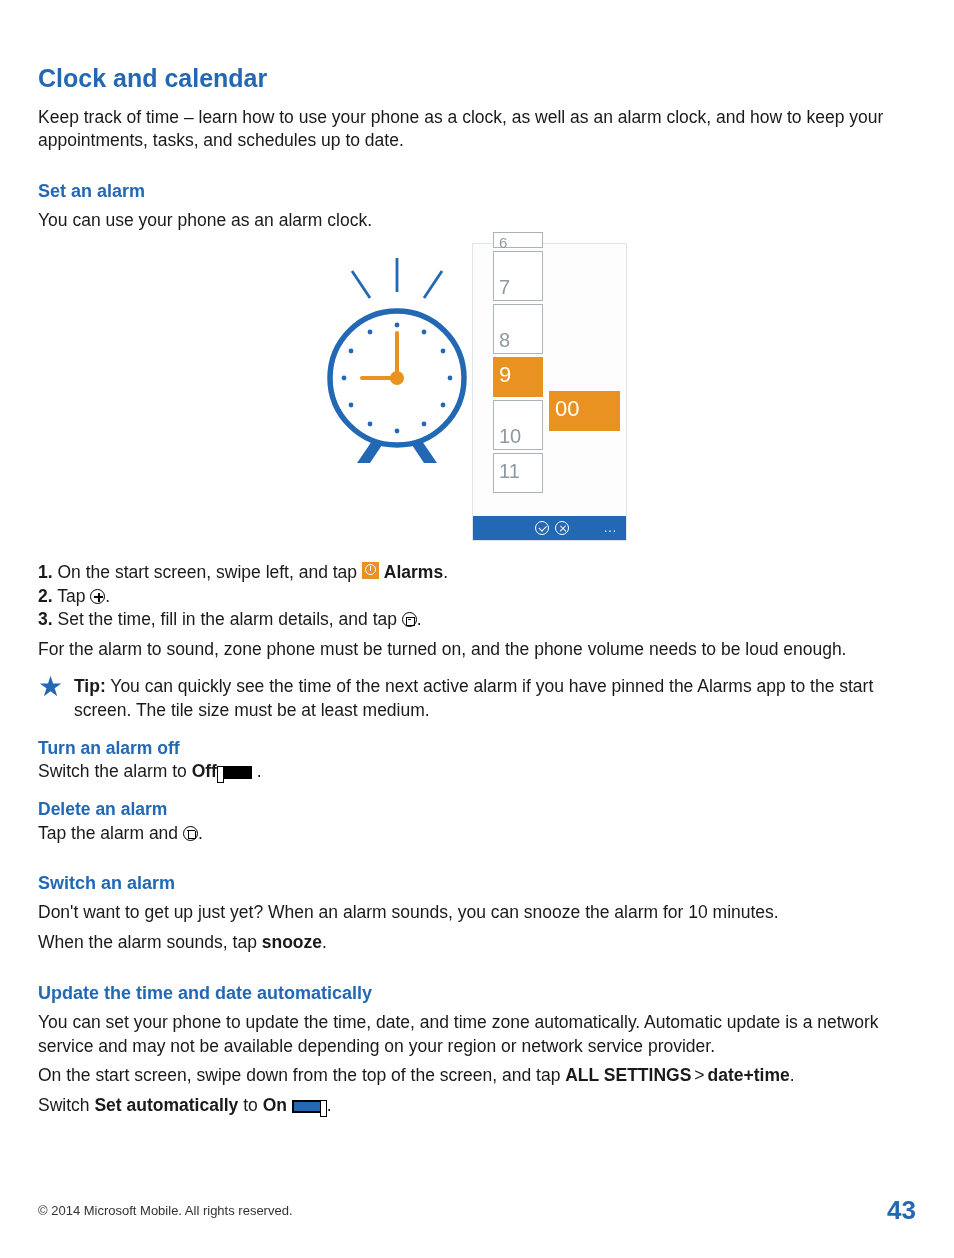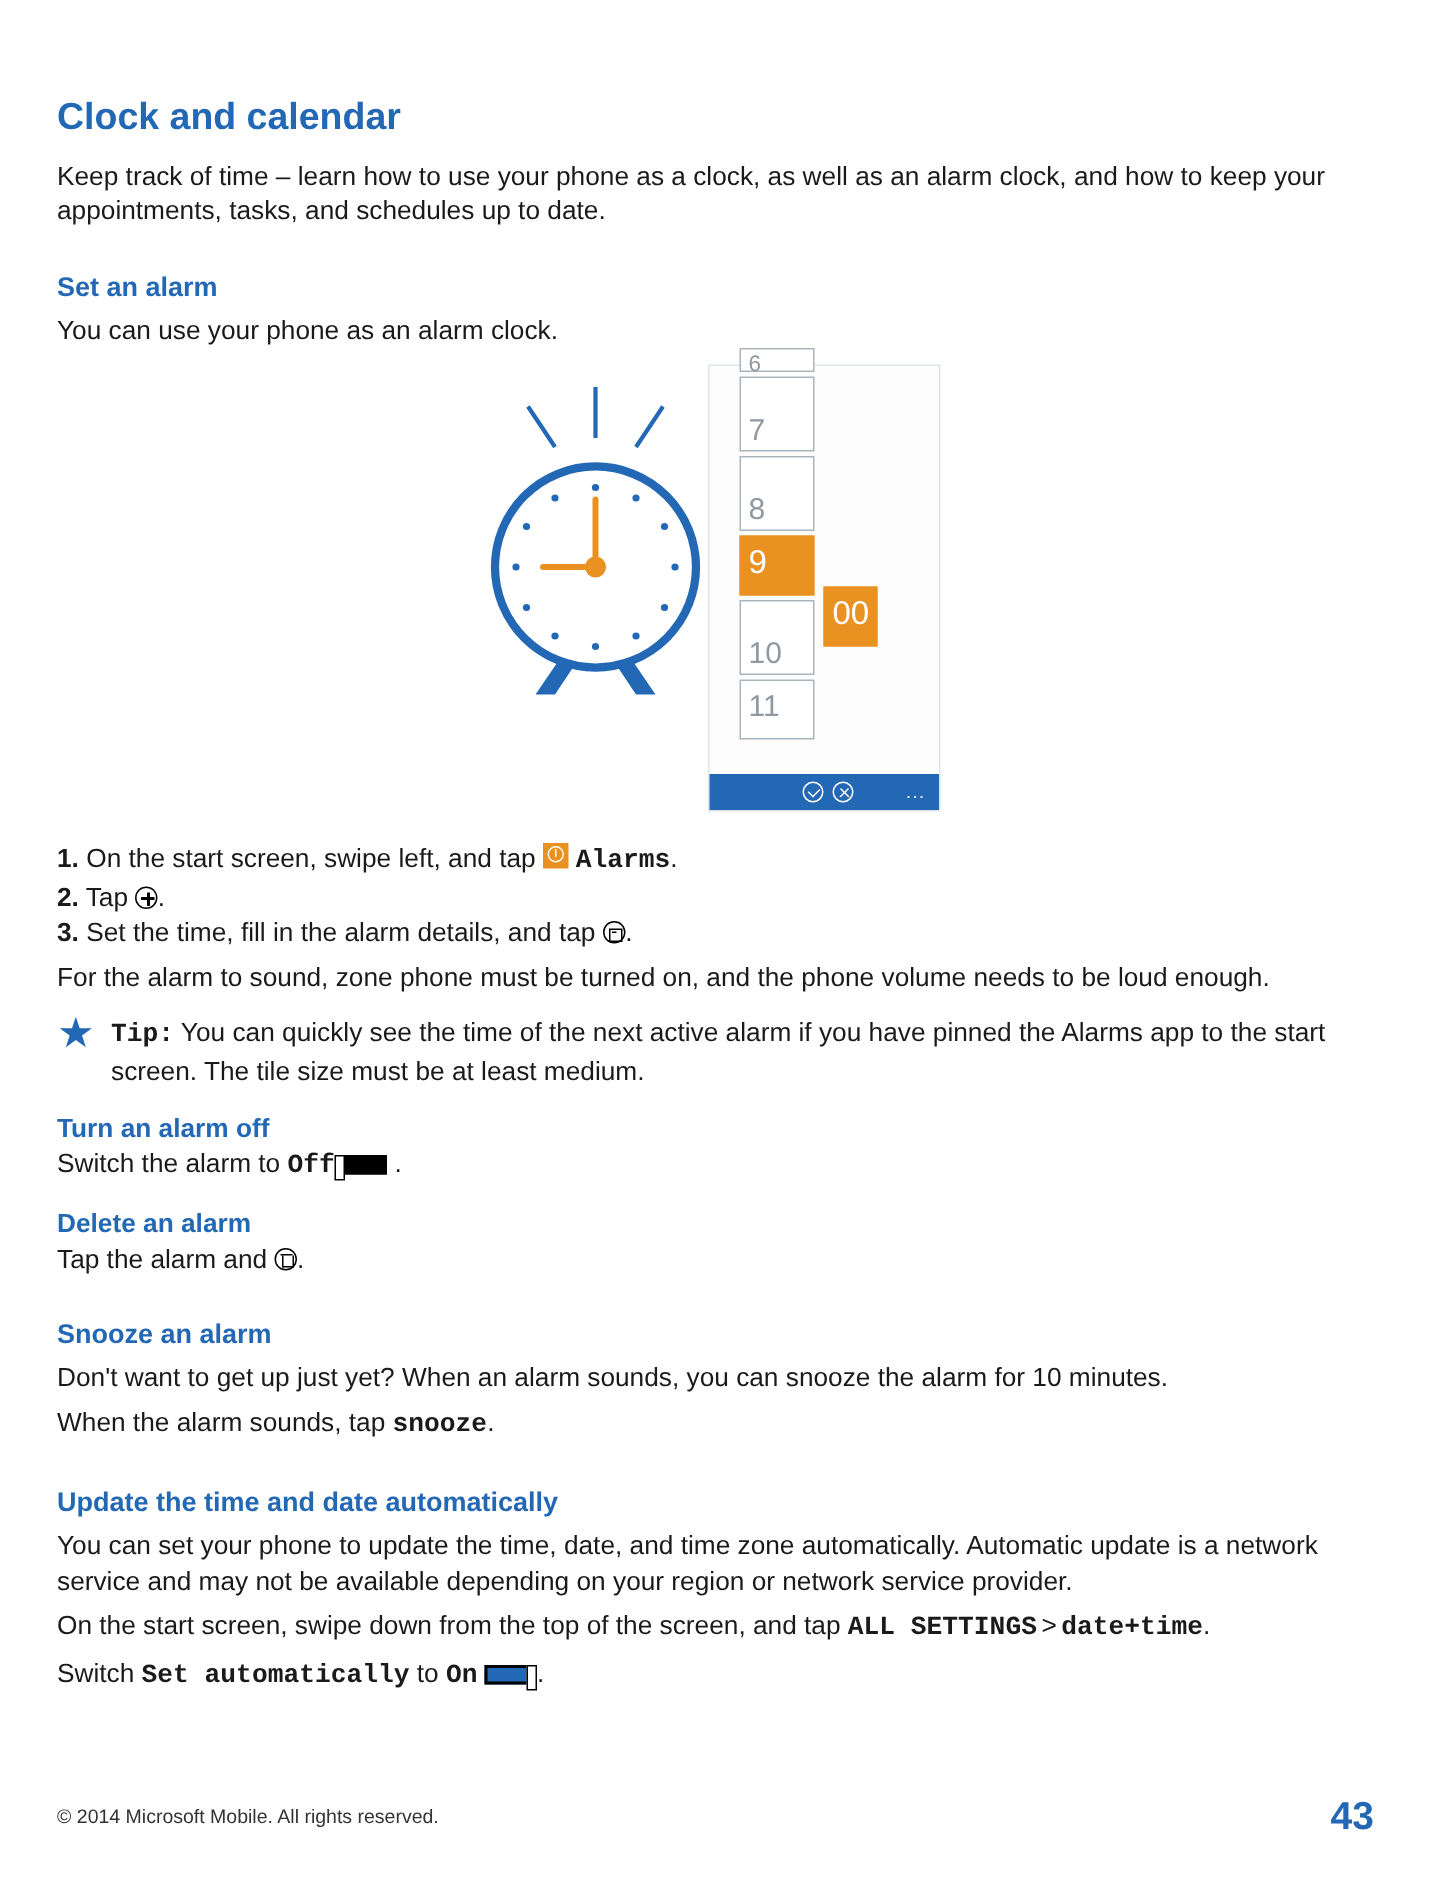--- a/index.html
+++ b/index.html
@@ -32,21 +32,21 @@
     font-weight: 700;
     margin: 26px 0 6px 0;
   }
   h3.sub-heading {
     color: var(--blue);
     font-size: 17.5px;
     font-weight: 700;
     margin: 14px 0 0 0;
   }
   p { margin: 6px 0; }
-  .bold { font-weight: 700; font-family: Liberation Mono, monospace; }
+  .bold { font-weight: 700; }
   .step { margin: 0; }
   .step-num { font-weight: 700; }
   .inline-icon {
     display: inline-block;
     vertical-align: middle;
     position: relative;
     top: -1px;
   }
   .alarm-tile {
     display:inline-block;
@@ -185,21 +185,21 @@
   .picker-cell.selected {
     background: var(--orange);
     color:#fff;
     border-color: var(--orange);
     font-size:22px;
     padding-top:2px;
   }
   .picker-col2 {
     position:absolute;
     left:76px; top:147px;
-    width:36px;
+    width:71px;
   }
   .picker-col2 .picker-cell { height:40px; }
   .appbar {
     position:absolute;
     left:0; right:0; bottom:0;
     height:24px;
     background: var(--blue);
     display:flex;
     align-items:center;
     gap:6px;
@@ -326,21 +326,21 @@
 <p style="margin-top:0">
   <span>Switch the alarm to </span><span class="bold">Off</span>
   <span> </span><span class="toggle-off inline-icon"></span><span> </span><span>.</span>
 </p>
 
 <h3 class="sub-heading">Delete an alarm</h3>
 <p style="margin-top:0">
   <span>Tap the alarm and </span><span class="circle-icon delete inline-icon"></span><span>.</span>
 </p>
 
-<h2 class="section-heading">Snooze an alarm</h2>
+<h2 class="section-heading">Switch an alarm</h2>
 <p>Don't want to get up just yet? When an alarm sounds, you can snooze the alarm for 10 minutes.</p>
 <p>
   <span>When the alarm sounds, tap </span><span class="bold">snooze</span><span>.</span>
 </p>
 
 <h2 class="section-heading">Update the time and date automatically</h2>
 <p>You can set your phone to update the time, date, and time zone automatically. Automatic update is a network service and may not be available depending on your region or network service provider.</p>
 <p>
   <span>On the start screen, swipe down from the top of the screen, and tap </span><span class="bold">ALL SETTINGS</span><span class="breadcrumb-gt">&gt;</span><span class="bold">date+time</span><span>.</span>
 </p>

